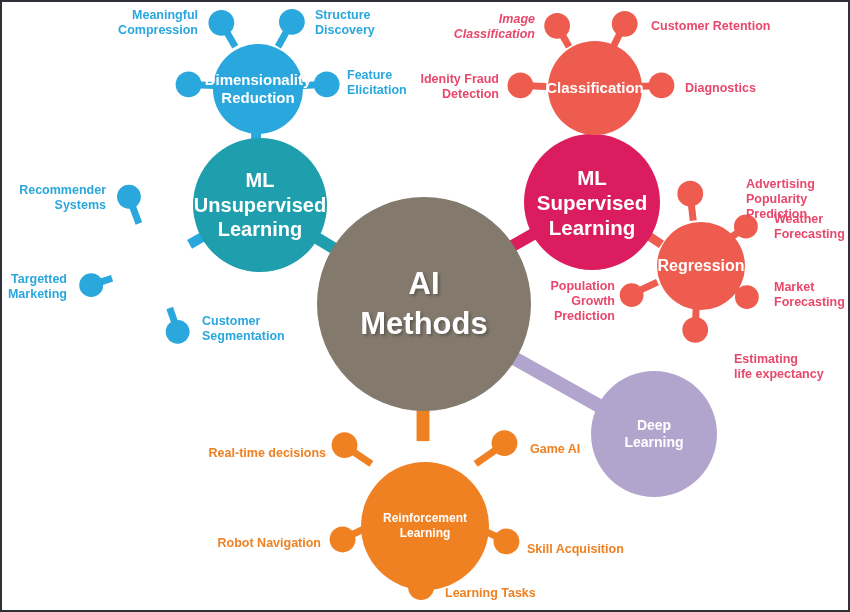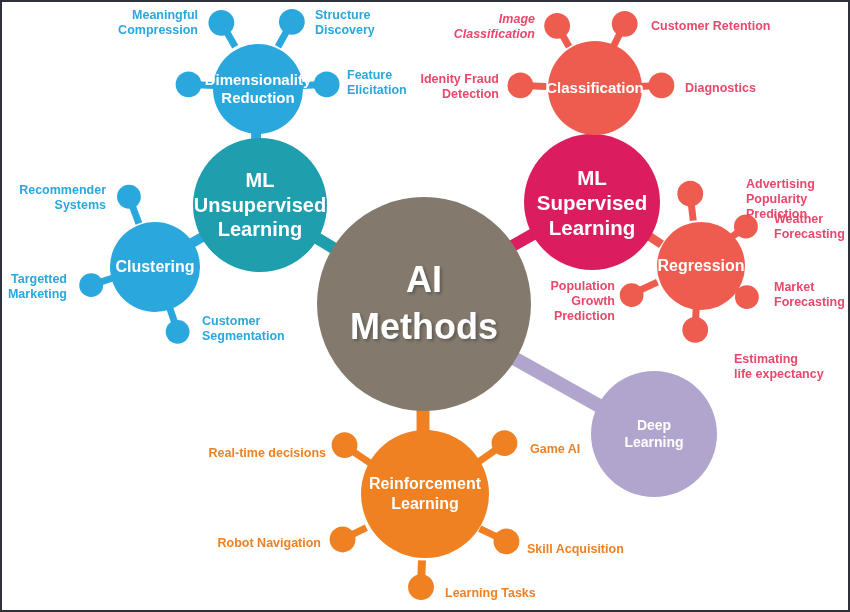--- a/index.html
+++ b/index.html
@@ -29,29 +29,29 @@
     white-space:pre-line;line-height:1.22;
   }
   .bg-gray{background:var(--c-gray);}
   .bg-teal{background:var(--c-teal);}
   .bg-blue{background:var(--c-blue);}
   .bg-crimson{background:var(--c-crimson);}
   .bg-salmon{background:var(--c-salmon);}
   .bg-orange{background:var(--c-orange);}
   .bg-purple{background:var(--c-purple);}
 
-  .n-ai{left:315px;top:195px;width:214px;height:214px;font-size:36px;line-height:1.3;
+  .n-ai{left:315px;top:195px;width:214px;height:214px;font-size:31px;line-height:1.3;
         text-shadow:2px 2px 3px rgba(50,50,50,.45);}
   .n-unsup{left:191px;top:136px;width:134px;height:134px;font-size:20px;}
   .n-sup{left:522px;top:132px;width:136px;height:136px;font-size:20.5px;}
   .n-dimred{left:211px;top:42px;width:90px;height:90px;font-size:15px;}
   .n-clust{left:108px;top:220px;width:90px;height:90px;font-size:16px;}
   .n-class{left:546px;top:39px;width:94px;height:94px;font-size:15px;}
   .n-regr{left:655px;top:220px;width:88px;height:88px;font-size:16px;}
-  .n-rl{left:359px;top:428px;width:128px;height:128px;font-size:16px;}
+  .n-rl{left:359px;top:460px;width:128px;height:128px;font-size:12px;}
   .n-deep{left:589px;top:369px;width:126px;height:126px;font-size:14px;}
 
   .lbl{
     position:absolute;font-weight:bold;font-size:12.5px;line-height:1.2;
     white-space:pre-line;
   }
   .t-blue{color:var(--c-blue);}
   .t-red{color:var(--c-red_label);}
   .t-orange{color:var(--c-orange);}
   .ra{text-align:right;}
@@ -123,21 +123,20 @@
   <div class="node bg-gray n-ai">AI
 Methods</div>
   <div class="node bg-teal n-unsup">ML
 Unsupervised
 Learning</div>
   <div class="node bg-crimson n-sup">ML
 Supervised
 Learning</div>
   <div class="node bg-blue n-dimred">Dimensionality
 Reduction</div>
-  <div class="node bg-blue n-clust">Clustering</div>
   <div class="node bg-salmon n-class">Classification</div>
   <div class="node bg-salmon n-regr">Regression</div>
   <div class="node bg-orange n-rl">Reinforcement
 Learning</div>
   <div class="node bg-purple n-deep">Deep
 Learning</div>
 
   <div class="lbl t-blue ra" style="right:650px;top:6px;">Meaningful
 Compression</div>
   <div class="lbl t-blue" style="left:313px;top:6px;">Structure

